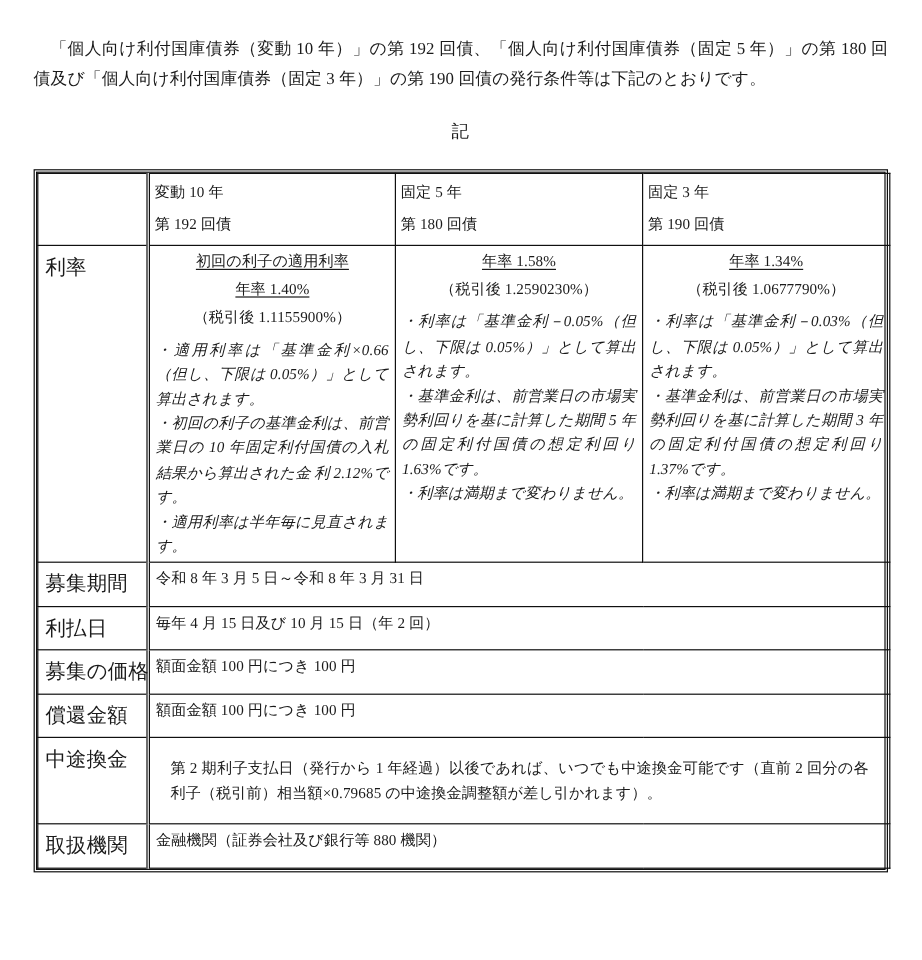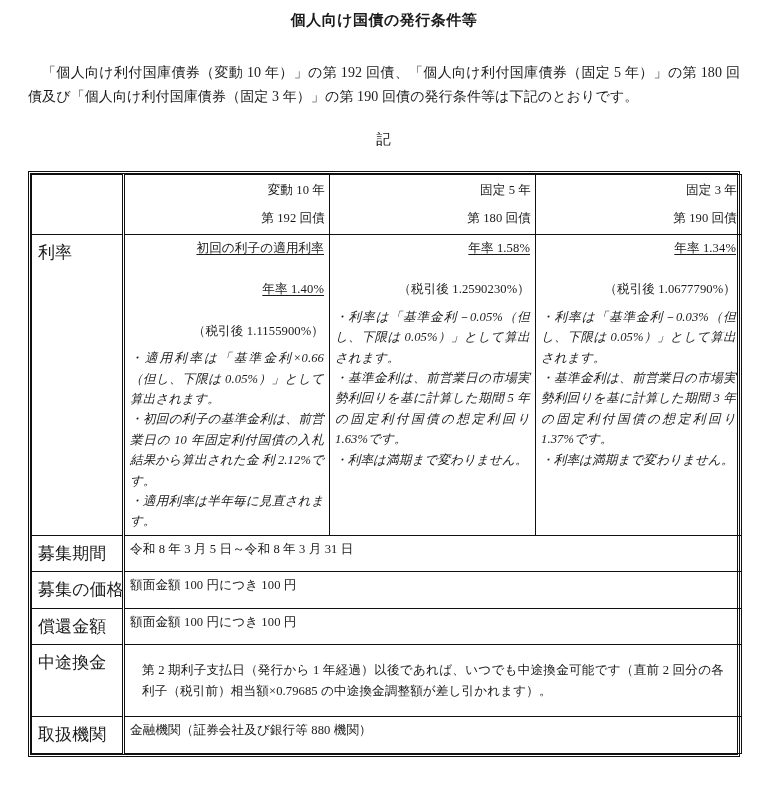--- a/index.html
+++ b/index.html
@@ -71,53 +71,52 @@
     border-right: 3px double #101010;
     width: 92px;
     white-space: nowrap;
     font-size: 17px;
     padding: 4px 5px 4px 6px;
   }
   table.jgb td.stub-tall {
     vertical-align: top;
   }
   table.jgb tr.head td {
-    text-align: right;
+    text-align: left;
     padding: 5px 4px 6px 4px;
   }
   .hd-line { display: block; }
   .hd-line + .hd-line { margin-top: 7px; }
 
   
   td.rate {
     text-align: left;
     padding: 5px 6px 6px 6px;
   }
   .rate-center {
-    text-align: right;
+    text-align: center;
     display: block;
   }
   .u { text-decoration: underline; text-underline-offset: 2px; }
-  .rate-center + .rate-center { margin-top: 21px; }
+  .rate-center + .rate-center { margin-top: 3px; }
   .bullets { margin-top: 7px; font-style: italic; }
   .bullets p {
     margin: 0;
     text-align: justify;
     text-justify: inter-character;
     line-height: 1.62;
   }
   td.body-cell { padding: 5px 7px 5px 8px; }
   td.body-cell p { margin: 12px; text-align: justify; text-justify: inter-character; }
 </style>
 </head>
 <body>
 
 <div class="page">
 
-  <h1 class="doc-title">個人向け国債の発行条件等</h1>
 
   <p class="lead">「個人向け利付国庫債券（変動 10 年）」の第 192 回債、「個人向け利付国庫債券（固定 5 年）」の第 180 回債及び「個人向け利付国庫債券（固定 3 年）」の第 190 回債の発行条件等は下記のとおりです。</p>
 
   <p class="ki">記</p>
 
   <div class="tbl-wrap">
     <table class="jgb">
       <colgroup>
         <col style="width:92px">
         <col style="width:206px">
@@ -176,20 +175,24 @@
             </div>
           </td>
         </tr>
 
         <tr>
           <td class="stub">募集期間</td>
           <td class="body-cell" colspan="3">令和 8 年 3 月 5 日～令和 8 年 3 月 31 日</td>
         </tr>
 
 
+        <tr>
+          <td class="stub">利払日</td>
+          <td class="body-cell" colspan="3">毎年 4 月 15 日及び 10 月 15 日（年 2 回）</td>
+        </tr>
 
 
         <tr>
           <td class="stub">募集の価格</td>
           <td class="body-cell" colspan="3">額面金額 100 円につき 100 円</td>
         </tr>
 
         <tr>
           <td class="stub">償還金額</td>
           <td class="body-cell" colspan="3">額面金額 100 円につき 100 円</td>

